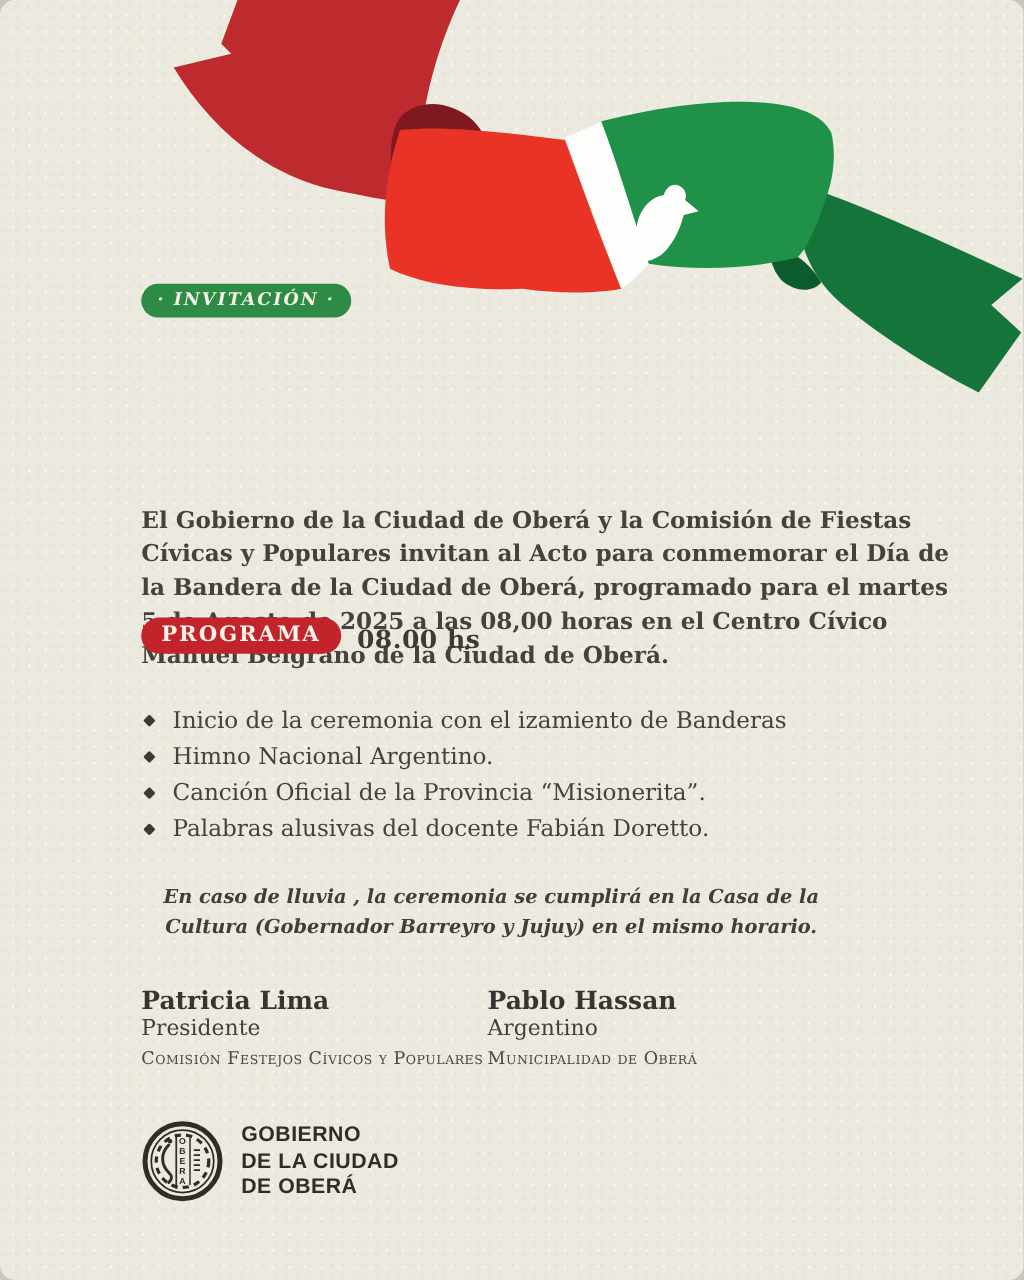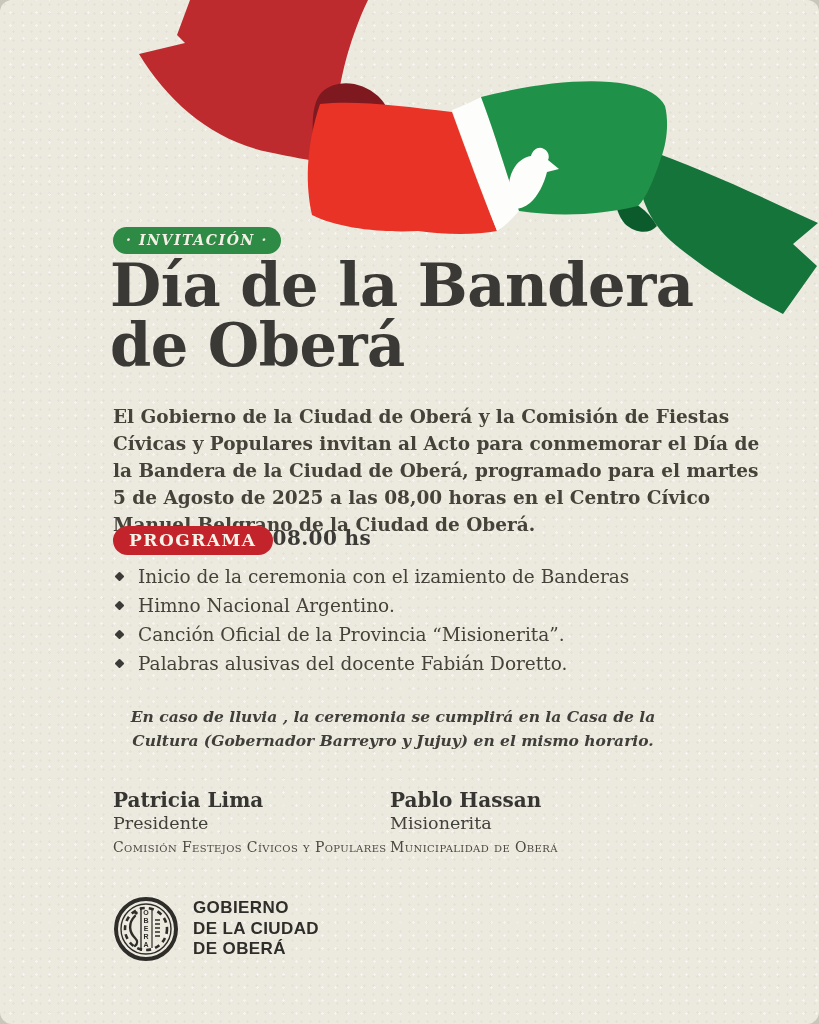--- a/index.html
+++ b/index.html
@@ -31,22 +31,22 @@
     font-weight:bold;font-size:59px;line-height:60px;
     color:#3B3935;letter-spacing:-0.5px;
   }
   .title span{display:block;}
   .intro{
     position:absolute;left:113px;top:403px;width:660px;
     font-weight:bold;font-size:18.5px;line-height:27px;
     color:#454239;
   }
   .program-row{
-    position:absolute;left:113px;top:526px;
-    display:flex;align-items:flex-start;
+    position:absolute;left:113px;top:494px;
+    display:flex;align-items:flex-end;gap:13px;
   }
   .program-pill{
     height:29px;line-height:29px;padding:0 16px;border-radius:15px;
     background:#C3242B;color:#F7F3E8;
     font-weight:bold;font-size:17px;letter-spacing:1.5px;white-space:nowrap;
   }
   .program-time{
     font-weight:bold;font-size:20px;color:#3C3A36;letter-spacing:0.4px;
   }
   .program-list{
@@ -145,24 +145,20 @@
          C517,162 524,157 531,156
          C533,149 539,146 544,149
          C548,151 550,156 548,160
          L559,169 L547,172
          C544,184 538,196 530,203
          C524,208 516,210 511,209 Z"></path>
   </svg>
 
   <div class="badge-pill">· INVITACIÓN ·</div>
 
-  <h1 class="title" style="margin:0;">
-    <span>Día de la Bandera</span>
-    <span>de Oberá</span>
-  </h1>
 
   <p class="intro" style="margin:0;">El Gobierno de la Ciudad de Oberá y la Comisión de Fiestas Cívicas y Populares invitan al Acto para conmemorar el Día de la Bandera de la Ciudad de Oberá, programado para el martes 5 de Agosto de 2025 a las 08,00 horas en el Centro Cívico Manuel Belgrano de la Ciudad de Oberá.</p>
 
   <div class="program-row">
     <div class="program-pill">PROGRAMA</div>
     <div class="program-time">08.00 hs</div>
   </div>
 
   <ul class="program-list">
     <li>
@@ -186,21 +182,21 @@
   <p class="rain-note" style="margin:0;">En caso de lluvia , la ceremonia se cumplirá en la Casa de la Cultura (Gobernador Barreyro y Jujuy) en el mismo horario.</p>
 
   <div class="signatures">
     <div class="sig left">
       <div class="sig-name">Patricia Lima</div>
       <div class="sig-role">Presidente</div>
       <div class="sig-org">Comisión Festejos Cívicos y Populares</div>
     </div>
     <div class="sig right">
       <div class="sig-name">Pablo Hassan</div>
-      <div class="sig-role">Misionerita</div>
+      <div class="sig-role">Argentino</div>
       <div class="sig-org">Municipalidad de Oberá</div>
     </div>
   </div>
 
   <div class="footer-logo">
     <svg class="seal" width="66" height="66" viewBox="0 0 66 66" aria-hidden="true">
       <circle cx="33" cy="33" r="30" fill="none" stroke="#2F2D29" stroke-width="4"></circle>
       <circle cx="33" cy="33" r="25" fill="none" stroke="#2F2D29" stroke-width="1.4"></circle>
       <circle cx="33" cy="33" r="21" fill="none" stroke="#2F2D29" stroke-width="2.6" stroke-dasharray="5 4.2"></circle>
       <line x1="28" y1="11" x2="28" y2="55" stroke="#2F2D29" stroke-width="1.4"></line>

